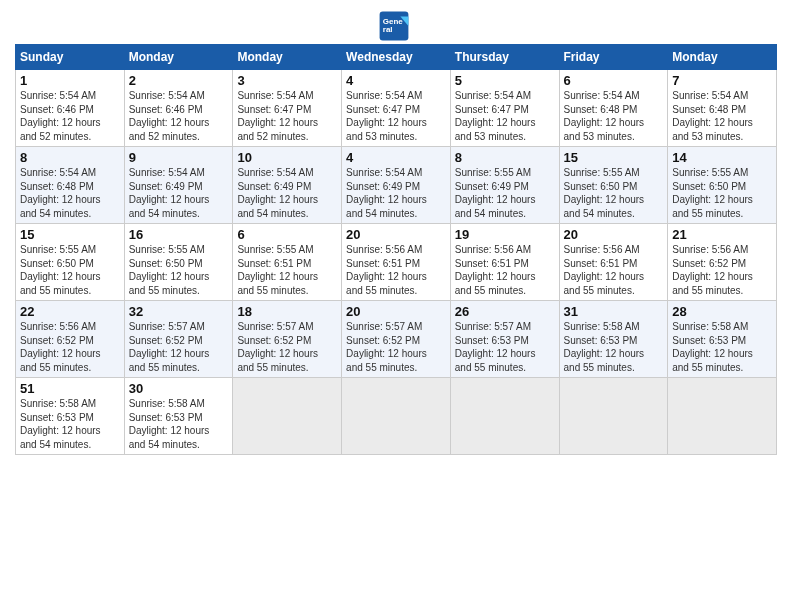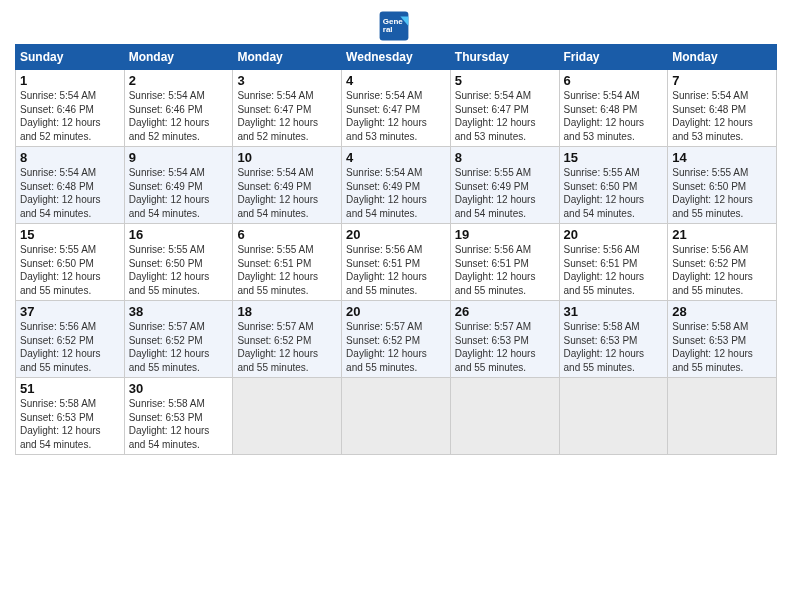--- a/index.html
+++ b/index.html
@@ -314,30 +314,30 @@
     <div class="day-info">
       Sunrise: 5:56 AM<br>
       Sunset: 6:52 PM<br>
       Daylight: 12 hours<br>
       and 55 minutes.
     </div>
   </td>
       </tr>
       <tr>
         <td>
-    <span class="day-num">37</span>
+    <span class="day-num">22</span>
     <div class="day-info">
       Sunrise: 5:56 AM<br>
       Sunset: 6:52 PM<br>
       Daylight: 12 hours<br>
       and 55 minutes.
     </div>
   </td>
         <td>
-    <span class="day-num">38</span>
+    <span class="day-num">32</span>
     <div class="day-info">
       Sunrise: 5:57 AM<br>
       Sunset: 6:52 PM<br>
       Daylight: 12 hours<br>
       and 55 minutes.
     </div>
   </td>
         <td>
     <span class="day-num">18</span>
     <div class="day-info">

